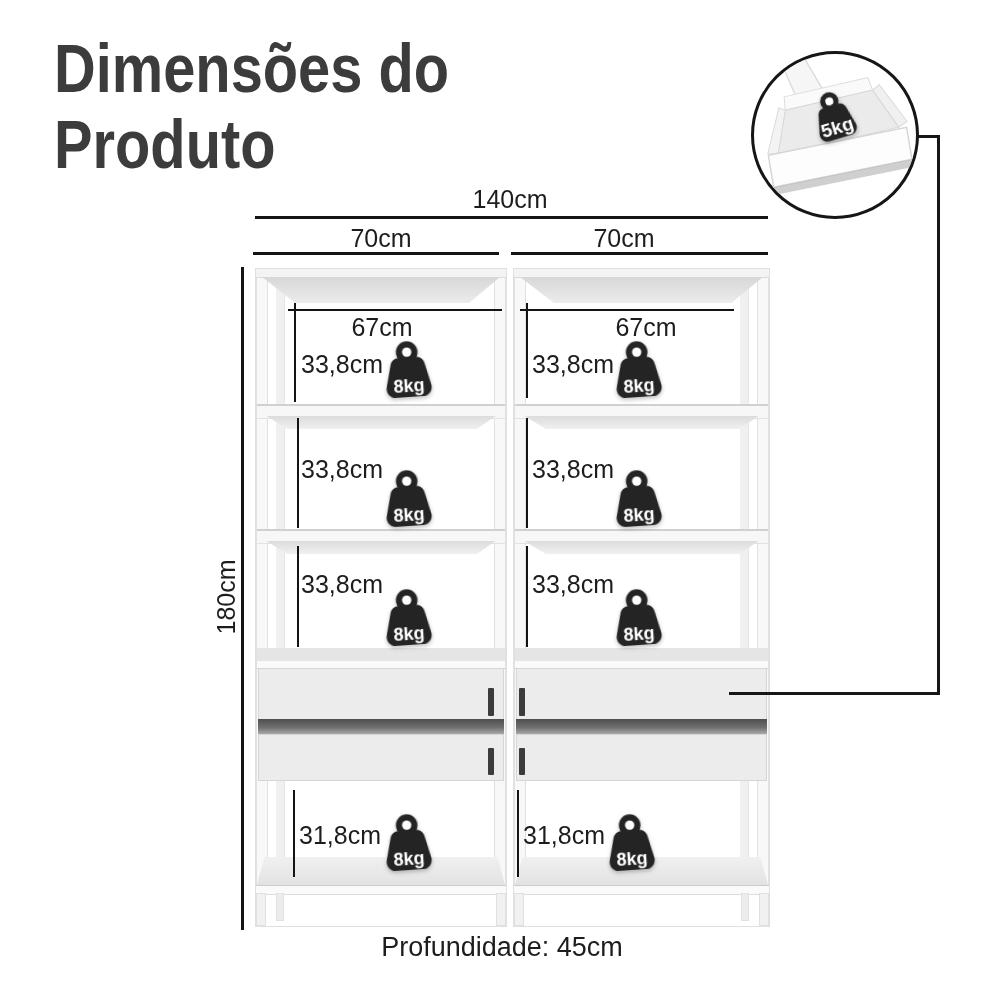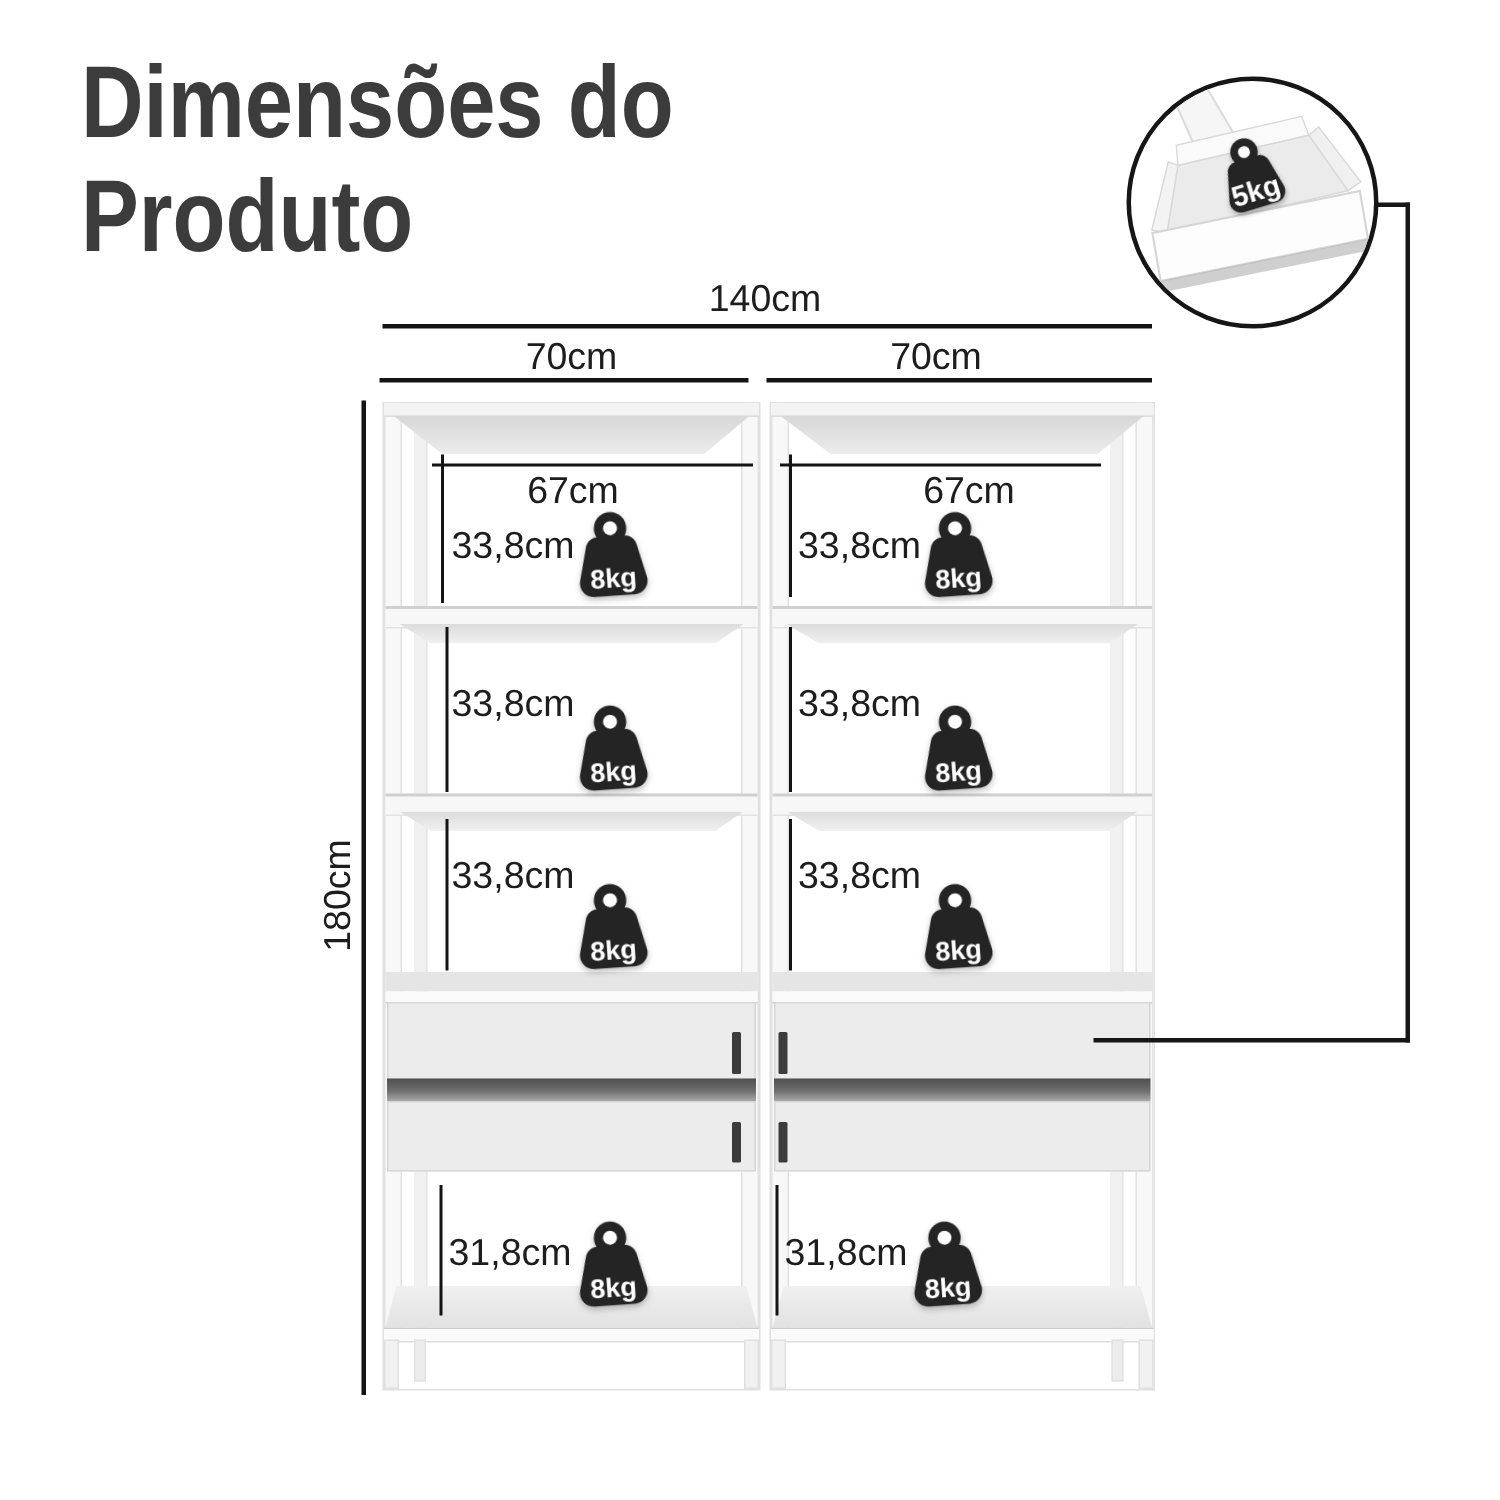--- a/index.html
+++ b/index.html
@@ -218,14 +218,15 @@
       </g>
       <g transform="translate(60,38) rotate(-17 24 28)" filter="drop-shadow(0 2px 2px rgba(0,0,0,0.3))">
         <circle class="wfill" cx="24" cy="11" r="9.6"></circle>
         <path class="wfill" d="M16 16 h16 c3.4 0 6.2 2.3 7 5.6 l4.8 19.7 c1.2 5 -2.6 9.9 -7.7 9.9 H11.9 c-5.1 0 -8.9 -4.9 -7.7 -9.9 l4.8 -19.7 c0.8 -3.3 3.6 -5.6 7 -5.6 z"></path>
         <circle cx="24" cy="11" r="4.2" fill="#fff"></circle>
         <text class="wtext" x="24" y="46" font-size="16">5kg</text>
       </g>
     </svg>
   </div>
 
+  <div class="dlabel center" style="left:502px;top:932px;font-size:27px">Profundidade: 45cm</div>
 
 </div>
 
 </body></html>

